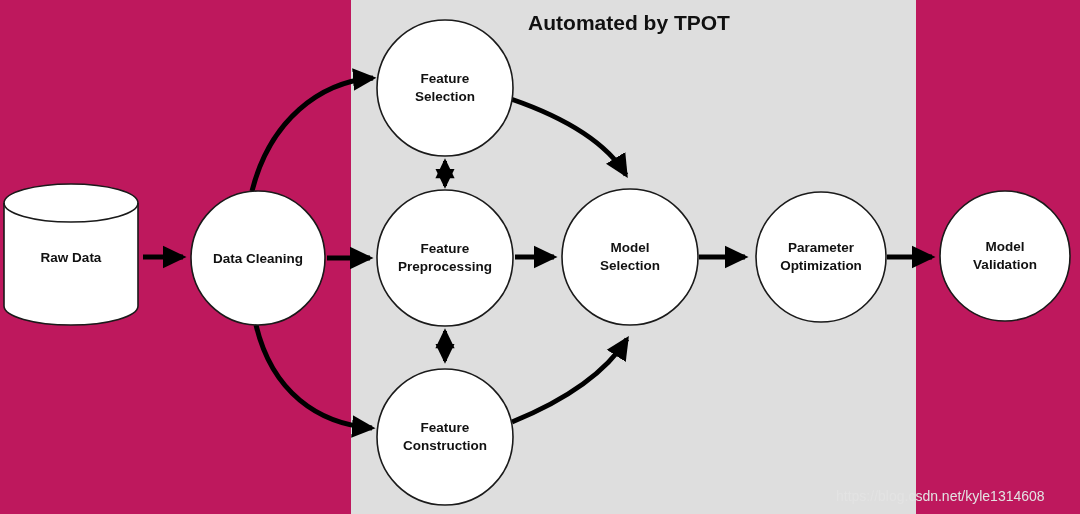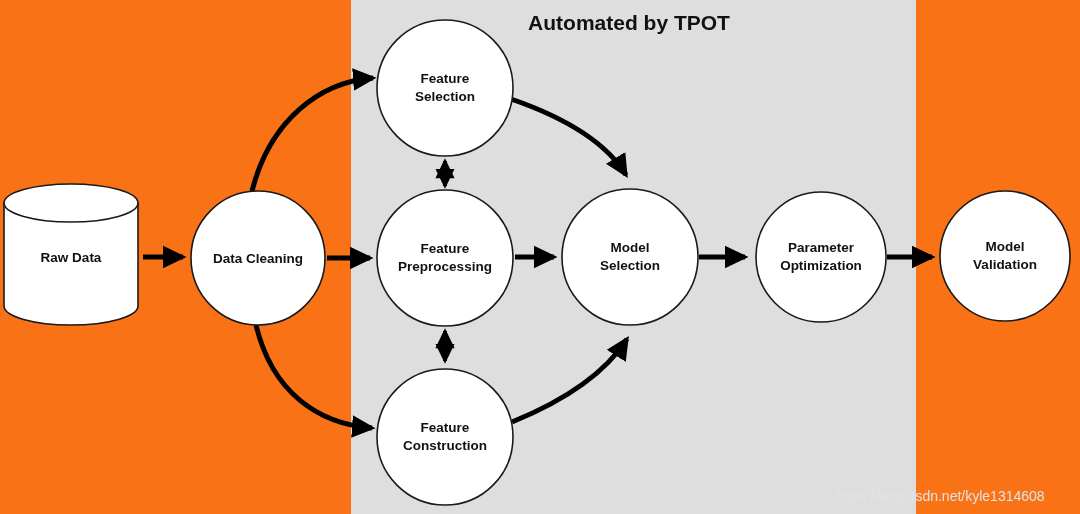--- a/index.html
+++ b/index.html
@@ -4,21 +4,21 @@
 <style>
   html, body {
     margin: 0;
     padding: 0;
     background: #ffffff;
   }
   #canvas {
     position: relative;
     width: 1080px;
     height: 514px;
-    background: #f97316;
+    background: #be185d;
     overflow: hidden;
     font-family: "Liberation Sans", sans-serif;
   }
   #diagram-svg {
     position: absolute;
     left: 0;
     top: 0;
     width: 1080px;
     height: 514px;
   }

